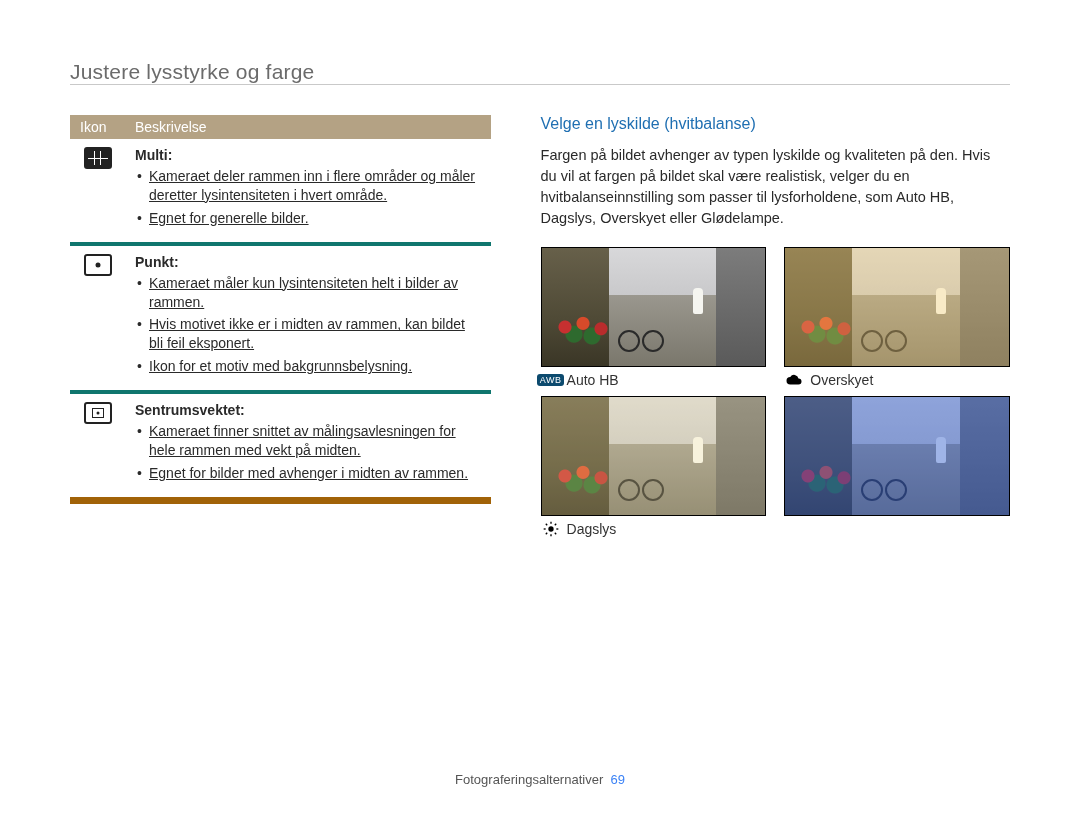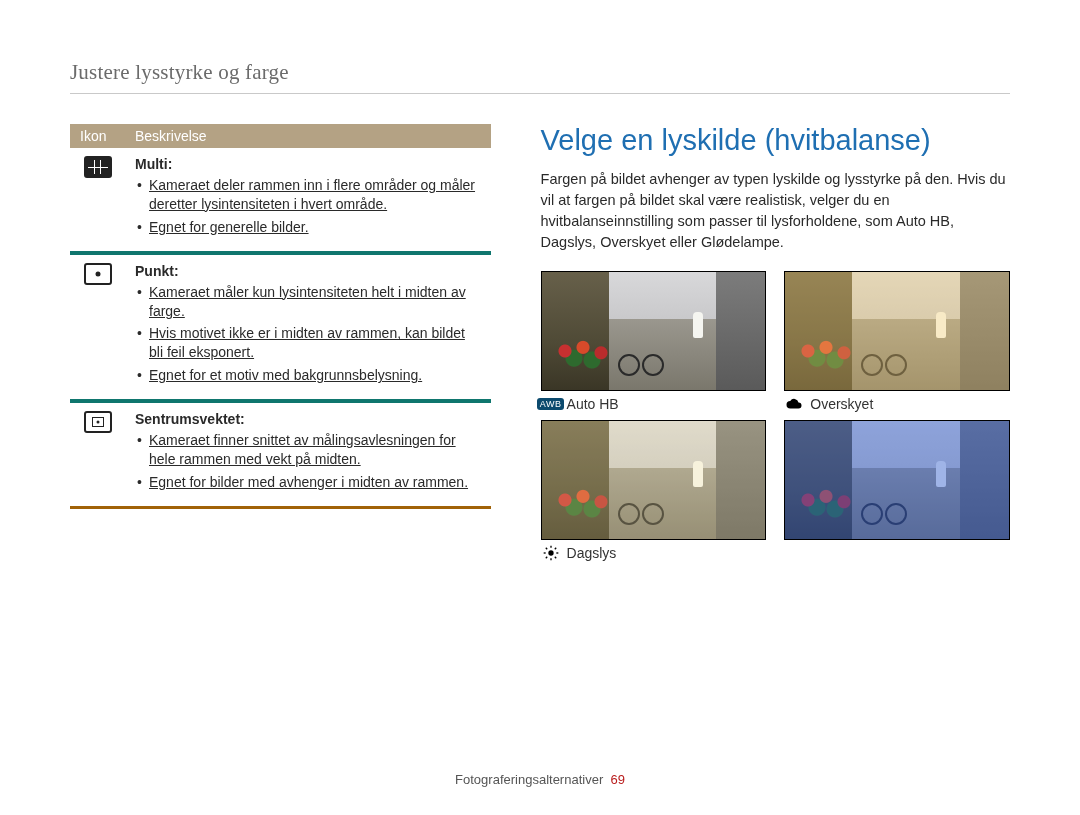--- a/index.html
+++ b/index.html
@@ -10,24 +10,23 @@
     font-family: Arial, Helvetica, sans-serif;
     color: #2a2a2a;
     position: relative;
     padding: 60px 70px 30px 70px;
   }
   .section-title {
     font-size: 21px;
     font-weight: 300;
     color: #6b6b6b;
     border-bottom: 1px solid #c9c9c9;
-    padding-bottom: 8px;
+    padding-bottom: 0;
     margin-bottom: 30px;
     letter-spacing: 0.2px;
-    font-family: Liberation Serif, serif;
   }
   .columns {
     display: flex;
     gap: 50px;
   }
   .left-col { width: 430px; }
   .right-col { width: 480px; }
 
   
   table.mode-table {
@@ -42,21 +41,21 @@
     text-align: left;
     padding: 4px 10px;
     font-size: 14px;
   }
   table.mode-table thead th:first-child { width: 55px; }
   table.mode-table tbody td {
     border-bottom: 4px solid #0f766e;
     padding: 8px 10px 10px 10px;
     vertical-align: top;
   }
-  table.mode-table tbody tr:last-child td { border-bottom: 3px solid #a16207; }
+  table.mode-table tbody tr:last-child td { border-bottom: 7px solid #a16207; }
   td.icon-cell {
     text-align: center;
     vertical-align: middle;
     padding-top: 0; padding-bottom: 0;
   }
   .mode-title { font-weight: bold; margin-bottom: 4px; }
   ul.bullets { list-style: none; padding-left: 0; text-decoration: underline; }
   ul.bullets li {
     position: relative;
     padding-left: 14px;
@@ -114,21 +113,21 @@
     position: absolute;
     left: 50%; top: 50%;
     width: 3px; height: 3px;
     background: #222; border-radius: 50%;
     transform: translate(-50%, -50%);
   }
 
   
   .right-title {
     color: #1f6fb2;
-    font-size: 29px;
+    font-size: 16px;
     font-weight: 400;
     margin-bottom: 12px;
   }
   .right-para {
     font-size: 14.5px;
     line-height: 1.45;
     margin-bottom: 18px;
   }
   .wb-grid {
     display: grid;
@@ -216,21 +215,21 @@
   }
 
   
   .footer {
     position: absolute;
     left: 0; right: 0; bottom: 28px;
     text-align: center;
     font-size: 13px;
     color: #555;
   }
-  .footer .pg { color:#b91c1c; }
+  .footer .pg { color:#3b82f6; }
 </style>
 </head>
 <body>
 
 <div class="section-title">Justere lysstyrke og farge</div>
 
 <div class="columns">
 
   <div class="left-col">
     <table class="mode-table">
@@ -253,23 +252,23 @@
             </ul>
           </td>
         </tr>
         <tr>
           <td class="icon-cell">
             <span class="m-icon m-spot"></span>
           </td>
           <td>
             <div class="mode-title">Punkt:</div>
             <ul class="bullets">
-              <li>Kameraet måler kun lysintensiteten helt i midten av farge.</li>
+              <li>Kameraet måler kun lysintensiteten helt i bilder av rammen.</li>
               <li>Hvis motivet ikke er i midten av rammen, kan bildet bli feil eksponert.</li>
-              <li>Egnet for et motiv med bakgrunnsbelysning.</li>
+              <li>Ikon for et motiv med bakgrunnsbelysning.</li>
             </ul>
           </td>
         </tr>
         <tr>
           <td class="icon-cell">
             <span class="m-icon m-center"></span>
           </td>
           <td>
             <div class="mode-title">Sentrumsvektet:</div>
             <ul class="bullets">
@@ -277,21 +276,21 @@
               <li>Egnet for bilder med avhenger i midten av rammen.</li>
             </ul>
           </td>
         </tr>
       </tbody>
     </table>
   </div>
 
   <div class="right-col">
     <div class="right-title">Velge en lyskilde (hvitbalanse)</div>
-    <p class="right-para">Fargen på bildet avhenger av typen lyskilde og lysstyrke på den. Hvis du vil at fargen på bildet skal være realistisk, velger du en hvitbalanseinnstilling som passer til lysforholdene, som Auto HB, Dagslys, Overskyet eller Glødelampe.</p>
+    <p class="right-para">Fargen på bildet avhenger av typen lyskilde og kvaliteten på den. Hvis du vil at fargen på bildet skal være realistisk, velger du en hvitbalanseinnstilling som passer til lysforholdene, som Auto HB, Dagslys, Overskyet eller Glødelampe.</p>
 
     <div class="wb-grid">
 
       <div class="wb-item">
         <div class="wb-photo tint-auto">
           <div class="scene">
               <div class="wall-l"></div>
               <div class="wall-r"></div>
               <div class="flowers"></div>
               <div class="bike"></div>

